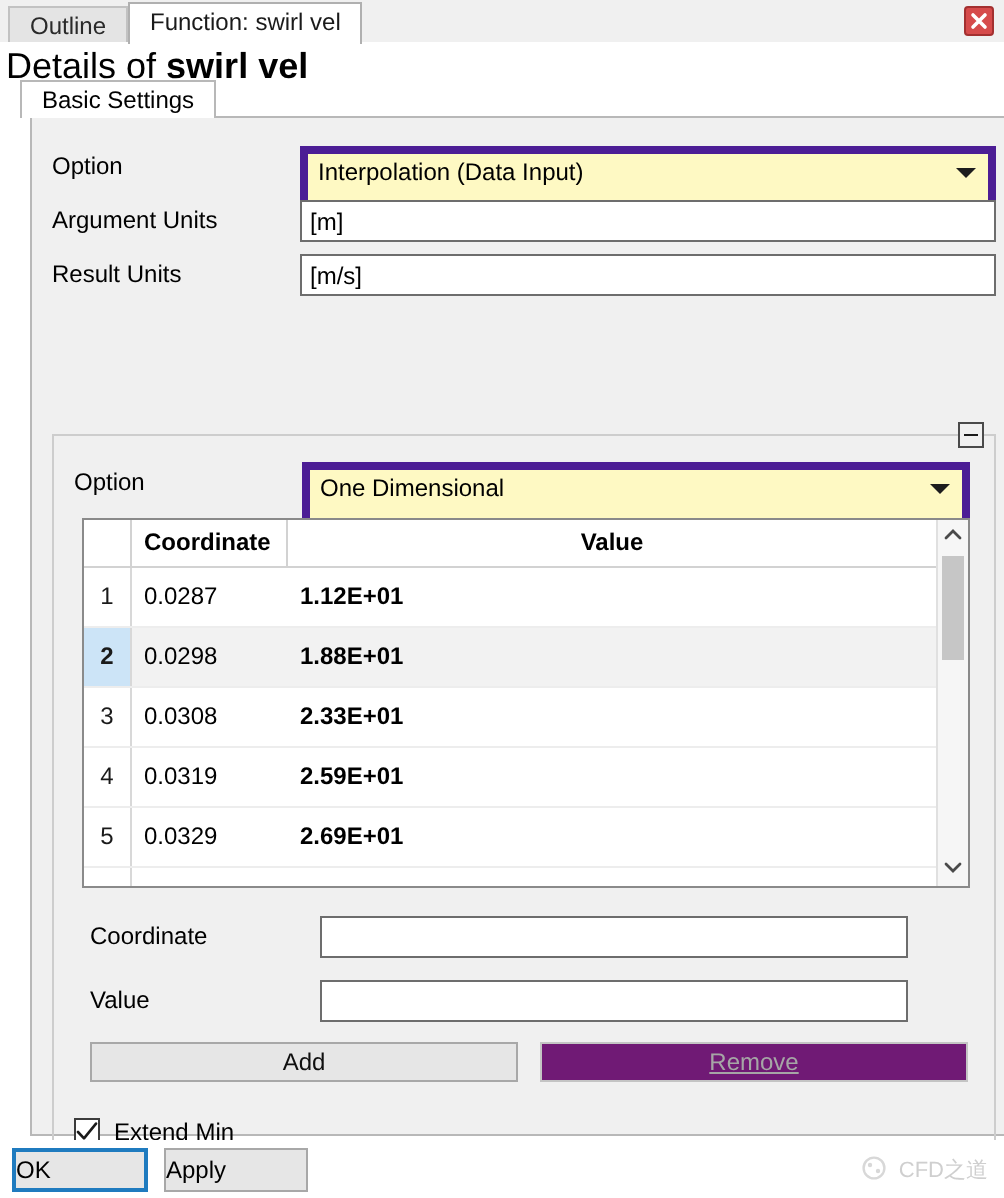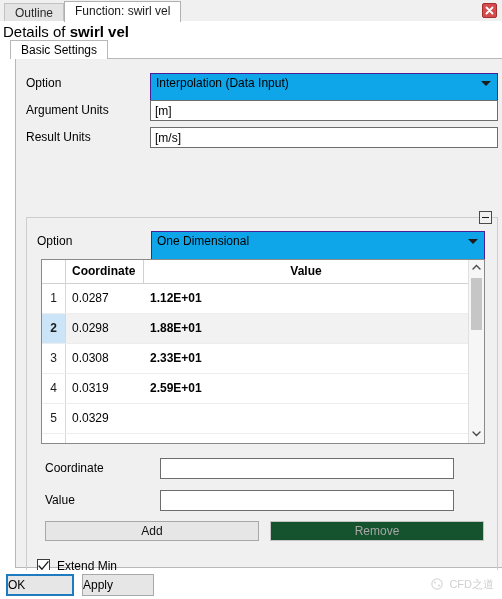--- a/index.html
+++ b/index.html
@@ -72,21 +72,21 @@
     box-sizing: border-box;
     cursor: pointer;
     z-index: 5;
   }
   .close-btn svg { display: block; margin: 2px auto 0; }
 
   
   .details-hdr {
     position: absolute;
     left: 3px; top: 23px;
-    font-size: 15px;
+    font-size: 18px;
     color: #000;
     white-space: nowrap;
   }
   .details-hdr b { font-weight: bold; }
 
   
   .panel-tab {
     position: absolute;
     left: 10px; top: 40px;
     height: 19px;
@@ -119,22 +119,22 @@
   .flabel {
     position: absolute;
     left: 0; top: 0;
     line-height: 21px;
     font-size: 12px;
     white-space: nowrap;
   }
   .combo {
     position: absolute;
     height: 37px;
-    background: #0ea5e9;
-    border: 1px solid #4c1d95;
+    background: #fef9c3;
+    border: 4px solid #4c1d95;
     box-sizing: border-box;
     cursor: pointer;
   }
   .combo .ctext {
     position: absolute;
     left: 5px; top: 0;
     line-height: 19px;
     font-size: 12px;
     white-space: nowrap;
   }
@@ -334,24 +334,25 @@
     line-height: 18px;
     text-align: center;
     font-size: 12px;
     background: #e6e6e6;
     border: 1px solid #a8a8a8;
     box-sizing: border-box;
     cursor: pointer;
     color: #101010;
   }
   .gbtn.disabled {
-    background: #14532d;
+    background: #701a75;
     border-color: #c4c4c4;
     color: #a6a6a6;
     cursor: default;
+    text-decoration: underline;
   }
 
   
   .chkrow {
     position: absolute;
     left: 22px;
     height: 18px;
   }
   .chkbox {
     position: absolute;
@@ -495,20 +496,21 @@
             <div class="td-value">2.33E+01</div>
           </div>
           <div class="trow">
             <div class="td-idx">4</div>
             <div class="td-coord">0.0319</div>
             <div class="td-value">2.59E+01</div>
           </div>
           <div class="trow">
             <div class="td-idx">5</div>
             <div class="td-coord">0.0329</div>
+            <div class="td-value">2.69E+01</div>
           </div>
           <div class="trow">
             <div class="td-idx">6</div>
             <div class="td-coord">0.034</div>
             <div class="td-value">2.71E+01</div>
           </div>
         </div>
 
       <div class="vscroll">
         <div class="sb-up">

